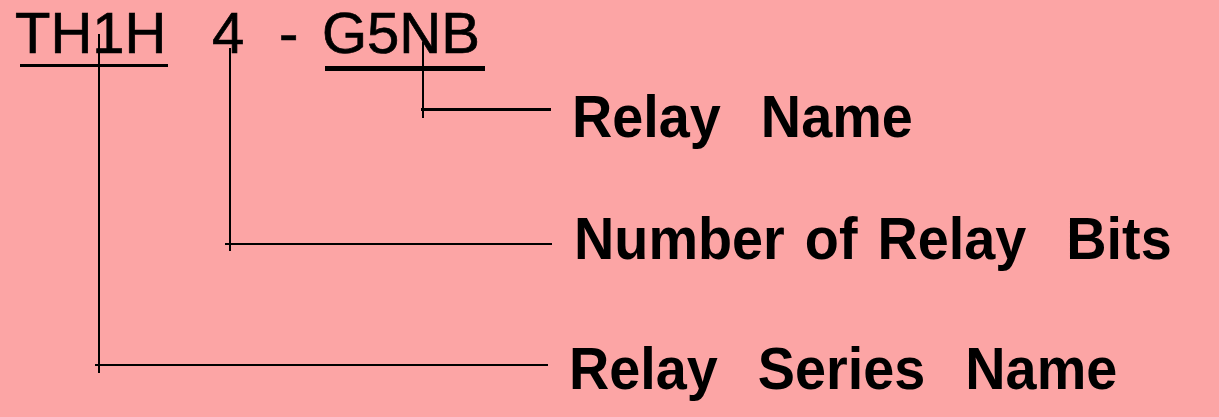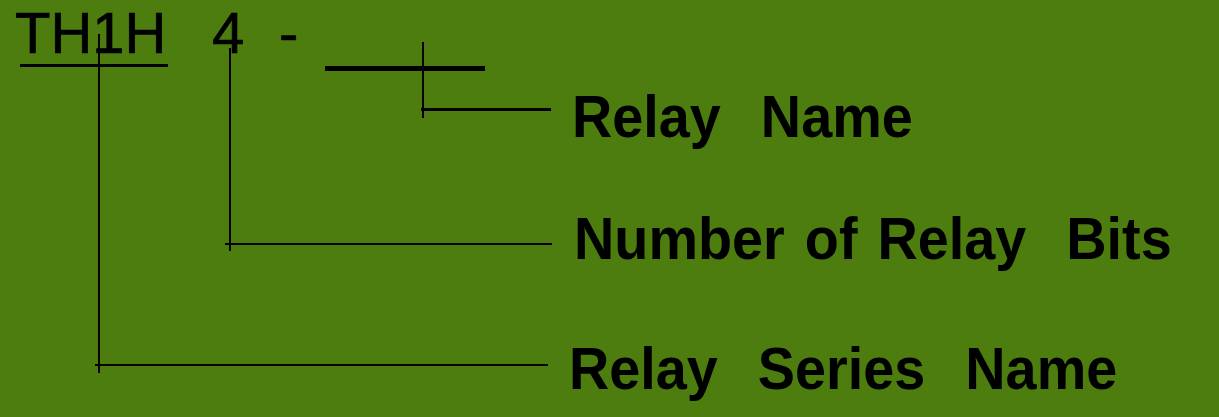--- a/index.html
+++ b/index.html
@@ -4,21 +4,21 @@
 <style>
   html, body {
     margin: 0;
     padding: 0;
     background: #ffffff;
   }
   .stage {
     position: relative;
     width: 1219px;
     height: 417px;
-    background: #4d7c0f;
+    background: #fca5a5;
     font-family: "Liberation Sans", sans-serif;
     color: #000000;
     overflow: hidden;
   }
   .code-seg {
     position: absolute;
     font-size: 58px;
     font-weight: 400;
     line-height: 1;
     white-space: pre;
@@ -44,20 +44,21 @@
 <body>
 
 <div class="stage">
 
   <span class="code-seg" style="left:15px; top:4px;">TH1H</span>
 
   <span class="code-seg" style="left:212px; top:4px;">4</span>
 
   <span class="code-seg" style="left:279px; top:4px;">-</span>
 
+  <span class="code-seg" style="left:322px; top:4px;">G5NB</span>
 
   <div class="ln" style="left:20px; top:64px; width:148px; height:3px;"></div>
   <div class="ln" style="left:325px; top:66px; width:160px; height:5px;"></div>
 
   <div class="ln" style="left:421.5px; top:42px; width:2.5px; height:76px;"></div>
   <div class="ln" style="left:421px; top:108px; width:130px; height:2.5px;"></div>
 
   <div class="ln" style="left:228.5px; top:48px; width:2.5px; height:203px;"></div>
   <div class="ln" style="left:225px; top:242.5px; width:327px; height:2.5px;"></div>
 

